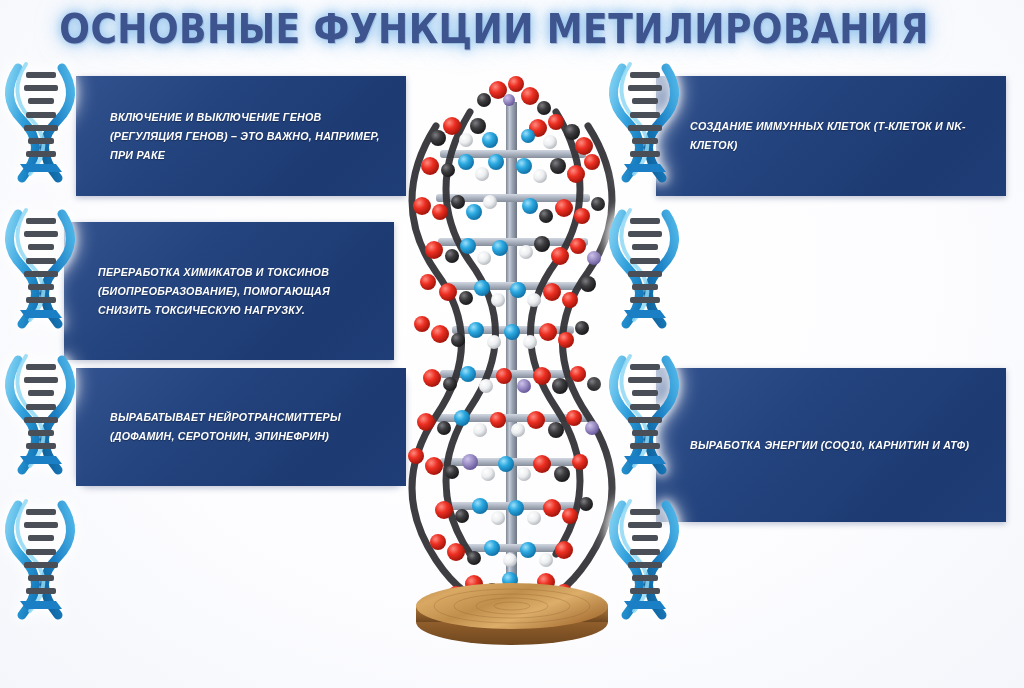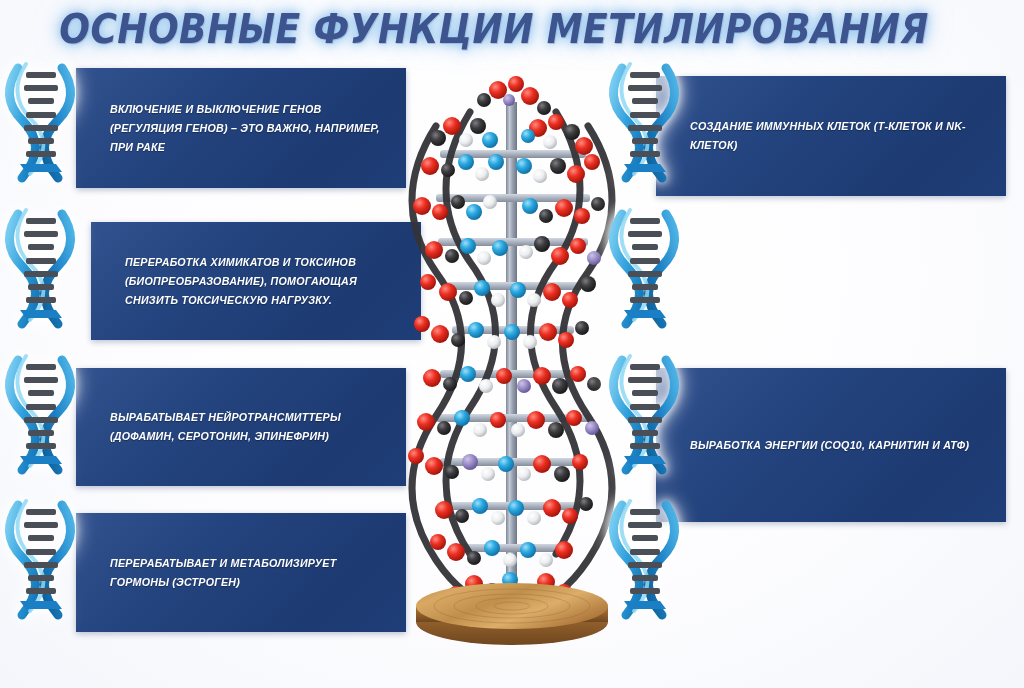--- a/index.html
+++ b/index.html
@@ -15,21 +15,20 @@
     position:absolute;left:0;top:0;width:1024px;height:688px;
     background:
       radial-gradient(ellipse at 50% 40%, #ffffff 0%, #fdfdff 55%, #f4f6fb 100%);
     overflow:hidden;
   }
 
   
   .title-wrap{
     position:absolute;left:0;top:4px;width:837px;height:56px;
     text-align:center;
-    font-style:italic;
   }
   .title{
     display:inline-block;
     font-family:"DejaVu Sans","Liberation Sans",sans-serif;
     font-weight:bold;
     font-size:41px;
     line-height:50px;
     letter-spacing:0.5px;
     color:#3d548f;
     transform:scaleX(0.88);
@@ -314,21 +313,21 @@
       <ellipse cx="134" cy="540" rx="96" ry="23" fill="url(#gWoodTop)"></ellipse>
       <g opacity=".3" stroke="#8b5e2c" fill="none">
         <ellipse cx="134" cy="540" rx="78" ry="17" stroke-width="1"></ellipse>
         <ellipse cx="134" cy="540" rx="58" ry="12" stroke-width="1"></ellipse>
         <ellipse cx="134" cy="540" rx="36" ry="8" stroke-width="1"></ellipse>
         <ellipse cx="134" cy="540" rx="18" ry="4" stroke-width="1"></ellipse>
       </g>
     </svg>
   </div>
 
-  <div class="card left" style="left:76px;top:68px;width:330px;height:120px;">
+  <div class="card left" style="left:76px;top:76px;width:330px;height:120px;">
     <div class="card-inner"></div>
     <div class="card-text">Включение и выключение генов (регуляция генов) – это важно, например, при раке</div>
   </div>
   <div class="dna" style="left:4px;top:60px;">
     <svg viewBox="0 0 76 128" xmlns="http://www.w3.org/2000/svg">
       <defs>
         <linearGradient id="hA" x1="0" y1="0" x2="1" y2="1">
           <stop offset="0%" stop-color="#7fd0f2"></stop>
             <stop offset="50%" stop-color="#2f9fdc"></stop>
             <stop offset="100%" stop-color="#1173b5"></stop>
@@ -350,21 +349,21 @@
         <rect x="24" y="38" width="26" height="6" rx="2"></rect>
         <rect x="22" y="52" width="30" height="6" rx="2"></rect>
         <rect x="20" y="65" width="34" height="6" rx="2"></rect>
         <rect x="24" y="78" width="26" height="6" rx="2"></rect>
         <rect x="22" y="91" width="30" height="6" rx="2"></rect>
       </g>
       <path d="M16 104 L 52 104 L 58 112 L 22 112 Z" fill="#1a7fc4"></path>
     </svg>
   </div>
 
-  <div class="card left" style="left:91px;top:222px;width:330px;height:118px;text-decoration:underline;">
+  <div class="card left" style="left:64px;top:222px;width:330px;height:138px;text-decoration:underline;">
     <div class="card-inner"></div>
     <div class="card-text">Переработка химикатов и токсинов (биопреобразование), помогающая снизить токсическую нагрузку.</div>
   </div>
   <div class="dna" style="left:4px;top:206px;">
     <svg viewBox="0 0 76 128" xmlns="http://www.w3.org/2000/svg">
       <g fill="none" stroke-linecap="round">
         <path d="M14 8 C 2 26, 2 44, 18 60 C 36 78, 36 96, 18 118" stroke="url(#hA)" stroke-width="9"></path>
         <path d="M58 8 C 70 26, 70 44, 54 60 C 36 78, 36 96, 54 118" stroke="url(#hB)" stroke-width="9"></path>
         <path d="M22 4 C 10 22, 10 42, 26 58 C 44 76, 44 94, 26 114" stroke="#8fd8f5" stroke-width="4" opacity=".85"></path>
       </g>
@@ -374,21 +373,21 @@
         <rect x="24" y="38" width="26" height="6" rx="2"></rect>
         <rect x="22" y="52" width="30" height="6" rx="2"></rect>
         <rect x="20" y="65" width="34" height="6" rx="2"></rect>
         <rect x="24" y="78" width="26" height="6" rx="2"></rect>
         <rect x="22" y="91" width="30" height="6" rx="2"></rect>
       </g>
       <path d="M16 104 L 52 104 L 58 112 L 22 112 Z" fill="#1a7fc4"></path>
     </svg>
   </div>
 
-  <div class="card left" style="left:76px;top:368px;width:330px;height:118px;">
+  <div class="card left" style="left:76px;top:368px;width:330px;height:118px;border-radius:14px;">
     <div class="card-inner"></div>
     <div class="card-text">Вырабатывает нейротрансмиттеры (дофамин, серотонин, эпинефрин)</div>
   </div>
   <div class="dna" style="left:4px;top:352px;">
     <svg viewBox="0 0 76 128" xmlns="http://www.w3.org/2000/svg">
       <g fill="none" stroke-linecap="round">
         <path d="M14 8 C 2 26, 2 44, 18 60 C 36 78, 36 96, 18 118" stroke="url(#hA)" stroke-width="9"></path>
         <path d="M58 8 C 70 26, 70 44, 54 60 C 36 78, 36 96, 54 118" stroke="url(#hB)" stroke-width="9"></path>
         <path d="M22 4 C 10 22, 10 42, 26 58 C 44 76, 44 94, 26 114" stroke="#8fd8f5" stroke-width="4" opacity=".85"></path>
       </g>
@@ -398,24 +397,20 @@
         <rect x="24" y="38" width="26" height="6" rx="2"></rect>
         <rect x="22" y="52" width="30" height="6" rx="2"></rect>
         <rect x="20" y="65" width="34" height="6" rx="2"></rect>
         <rect x="24" y="78" width="26" height="6" rx="2"></rect>
         <rect x="22" y="91" width="30" height="6" rx="2"></rect>
       </g>
       <path d="M16 104 L 52 104 L 58 112 L 22 112 Z" fill="#1a7fc4"></path>
     </svg>
   </div>
 
-  <div class="card left" style="left:76px;top:513px;width:330px;height:119px;">
-    <div class="card-inner"></div>
-    <div class="card-text">Перерабатывает и метаболизирует гормоны (эстроген)</div>
-  </div>
   <div class="dna" style="left:4px;top:497px;">
     <svg viewBox="0 0 76 128" xmlns="http://www.w3.org/2000/svg">
       <g fill="none" stroke-linecap="round">
         <path d="M14 8 C 2 26, 2 44, 18 60 C 36 78, 36 96, 18 118" stroke="url(#hA)" stroke-width="9"></path>
         <path d="M58 8 C 70 26, 70 44, 54 60 C 36 78, 36 96, 54 118" stroke="url(#hB)" stroke-width="9"></path>
         <path d="M22 4 C 10 22, 10 42, 26 58 C 44 76, 44 94, 26 114" stroke="#8fd8f5" stroke-width="4" opacity=".85"></path>
       </g>
       <g fill="#4a4f57">
         <rect x="22" y="12" width="30" height="6" rx="2"></rect>
         <rect x="20" y="25" width="34" height="6" rx="2"></rect>

